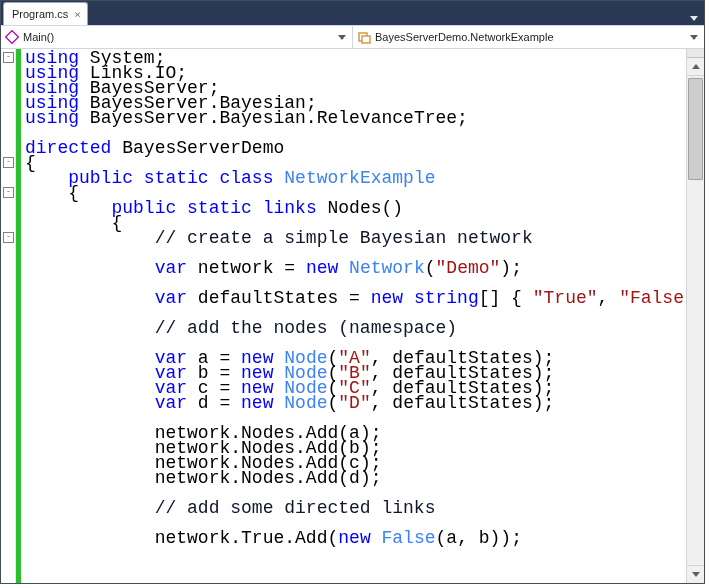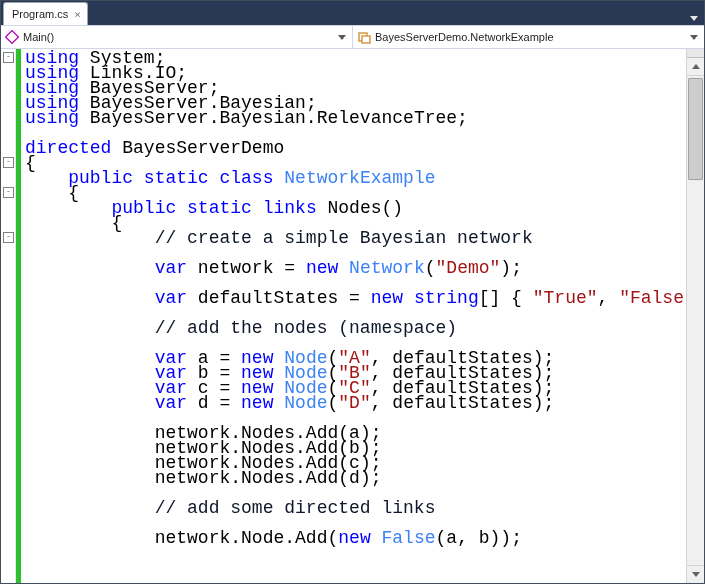--- a/index.html
+++ b/index.html
@@ -239,21 +239,21 @@
             <span class="kw">var</span> <span>c</span> = <span class="kw">new</span> <span class="type">Node</span>(<span class="str">"C"</span>, <span>defaultStates</span>);
             <span class="kw">var</span> <span>d</span> = <span class="kw">new</span> <span class="type">Node</span>(<span class="str">"D"</span>, <span>defaultStates</span>);
 
             <span>network</span><span>.Nodes.Add(</span><span>a</span>);
             <span>network</span><span>.Nodes.Add(</span><span>b</span>);
             <span>network</span><span>.Nodes.Add(</span><span>c</span>);
             <span>network</span><span>.Nodes.Add(</span><span>d</span>);
 
             <span class="com">// add some directed links</span>
 
-            <span>network</span><span>.Node.Add(</span><span class="kw">new</span> <span class="type">False</span>(<span>a</span>, <span>b</span>));</div>
+            <span>network</span><span>.True.Add(</span><span class="kw">new</span> <span class="type">False</span>(<span>a</span>, <span>b</span>));</div>
 
     <div class="vscroll">
       <div class="split-icon"></div>
       <div class="btn">
           <span class="tri-up"></span>
         </div>
       <div class="track">
         <div class="thumb"></div>
       </div>
       <div class="btn bottom">

